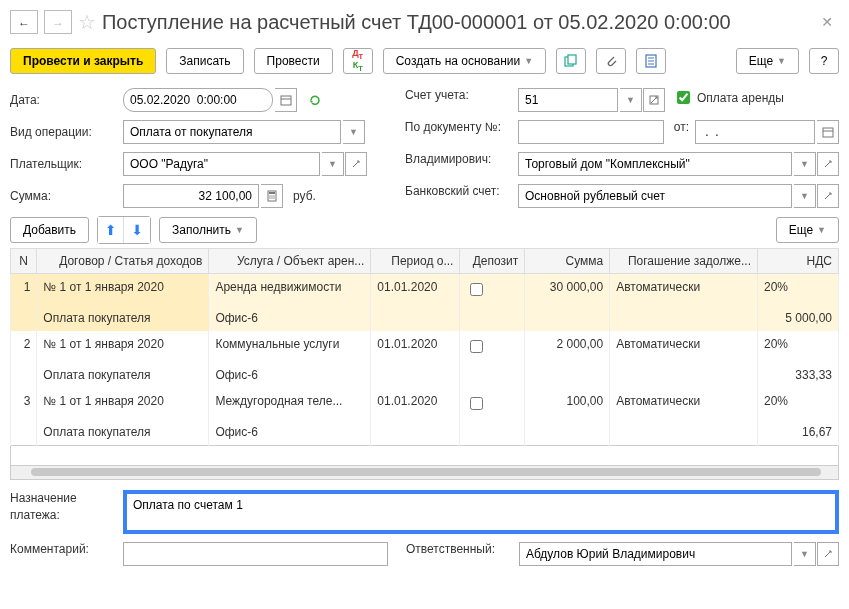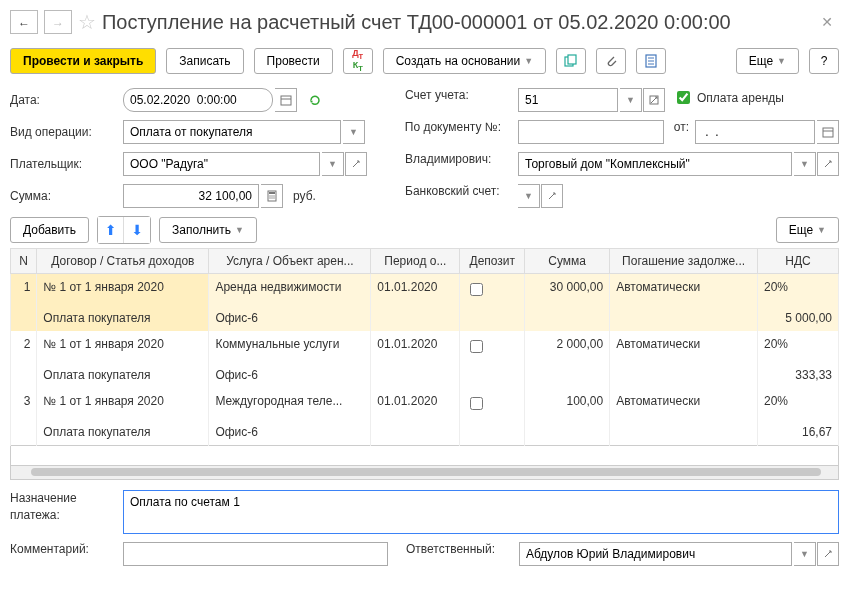--- a/index.html
+++ b/index.html
@@ -23,29 +23,29 @@
   .input-btn { width: 22px; height: 24px; border: 1px solid #aaa; border-left: none; background: #fff; display: inline-flex; align-items: center; justify-content: center; cursor: pointer; font-size: 10px; color: #555; }
   .left-col { width: 395px; display: flex; align-items: center; }
   .right-col { display: flex; align-items: flex-start; flex: 1; }
   .label2 { width: 113px; flex-shrink: 0; }
   .checkbox-wrap { display: inline-flex; align-items: center; gap: 4px; margin-left: 8px; }
   .table-toolbar { display: flex; align-items: center; gap: 8px; margin-bottom: 4px; margin-top: 4px; }
   .arrow-btns { display: flex; border: 1px solid #aaa; border-radius: 3px; }
   .arrow-btn { width: 26px; height: 26px; display: inline-flex; align-items: center; justify-content: center; background: #fff; cursor: pointer; color: #2a7fff; font-size: 14px; }
   .arrow-btn:first-child { border-right: 1px solid #ddd; }
   .table { border: 1px solid #ccc; width: 100%; border-collapse: collapse; }
-  .table th { background: #f5f5f5; border: 1px solid #ddd; padding: 5px 6px; text-align: center; font-weight: normal; font-size: 12px; white-space: nowrap; overflow: hidden; }
+  .table th { background: #f5f5f5; border: 1px solid #ddd; padding: 5px 6px; text-align: right; font-weight: normal; font-size: 12px; white-space: nowrap; overflow: hidden; }
   .table td { border-left: 1px solid #eee; border-right: 1px solid #eee; padding: 6px 6px; font-size: 12px; vertical-align: top; }
   .table tr.odd td { background: #fff6db; }
   .table tr.odd.sel td:first-child, .table tr.odd.sel td:nth-child(2) { background: #ffefc0; }
   .table .num-col { width: 26px; text-align: center; }
   .table .right { text-align: right; }
   .scrollbar-track { height: 14px; background: #f0f0f0; border: 1px solid #ccc; border-top: none; position: relative; }
   .scrollbar-thumb { position: absolute; top: 2px; left: 20px; height: 8px; width: 790px; background: #c8c8c8; border-radius: 4px; }
-  .textarea { border: 1px solid #3b82f6; padding: 4px 6px; font-size: 12px; width: 100%; height: 44px; resize: none; }
+  .textarea { border: 4px solid #3b82f6; padding: 4px 6px; font-size: 12px; width: 100%; height: 44px; resize: none; }
   .bottom-row { display: flex; align-items: flex-start; margin-top: 8px; gap: 0; }
   .col-contract { width: 170px; }
   .col-service { width: 160px; }
   .col-period { width: 88px; }
   .col-deposit { width: 64px; }
   .col-sum { width: 84px; }
   .col-repay { width: 146px; }
   .col-vat { width: 80px; }
   .chk { width: 13px; height: 13px; }
   svg { display: block; }
@@ -209,20 +209,21 @@
             <circle cx="6" cy="8" r="0.7" fill="#777"></circle>
             <circle cx="8" cy="8" r="0.7" fill="#777"></circle>
           </svg>
       </span>
       <span style="margin-left:8px">руб.</span>
     </div>
   </div>
   <div class="right-col">
     <span class="label2">Банковский счет:</span>
     <div class="field-group" style="flex:1">
+      <input class="input" style="flex: 1 1 0%;" value="Основной рублевый счет">
       <span class="input-btn" style="font-size:9px;color:#888">▼</span>
       <span class="input-btn" style="border-left:1px solid #aaa;margin-left:-1px">
         <svg width="10" height="10" viewBox="0 0 10 10">
             <path d="M2 8 L8 2 M6 2 h2 v2" fill="none" stroke="#777"></path>
           </svg>
       </span>
     </div>
   </div>
 </div>
 

